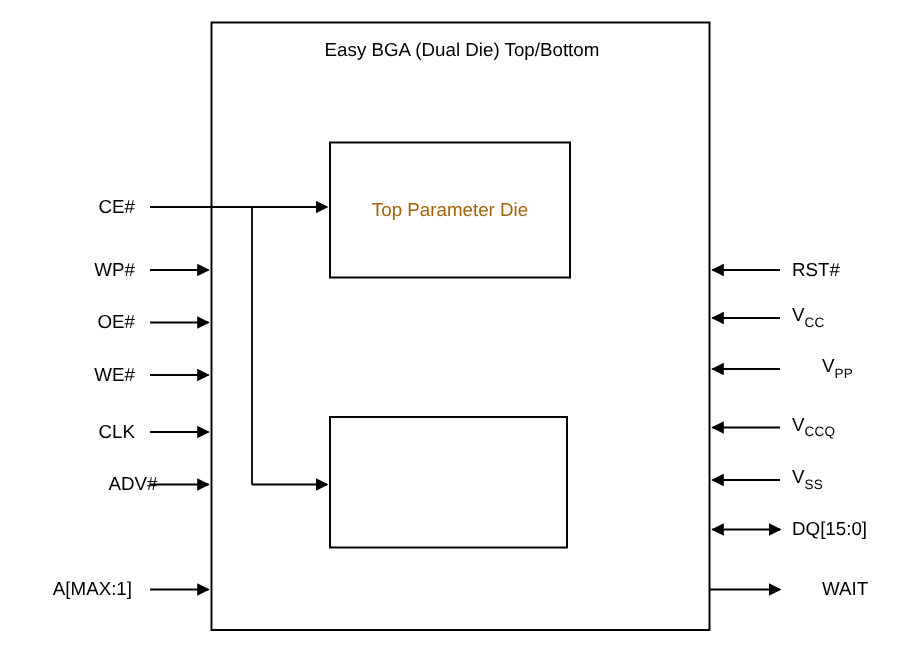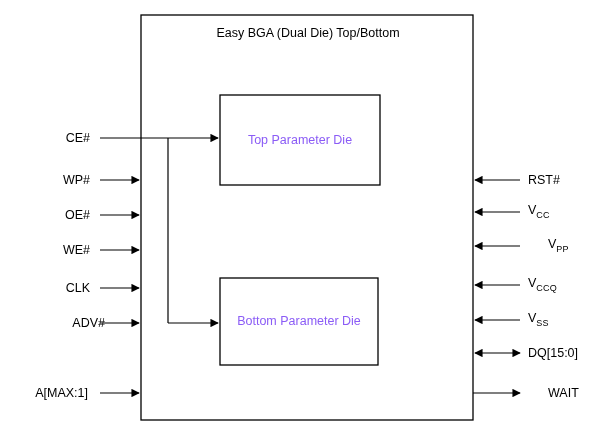--- a/index.html
+++ b/index.html
@@ -47,21 +47,21 @@
     top: 24px;
     width: 296px;
     text-align: center;
     font-size: 12.5px;
     color: #000000;
     line-height: 1.55;
   }
   .die-label {
     position: absolute;
     font-size: 12.5px;
-    color: #8b5cf6;
+    color: #a16207;
     white-space: nowrap;
     transform: translate(-50%, -50%);
   }
 </style>
 </head>
 <body>
 
 <div id="canvas">
 
   <svg id="diagram-svg" viewBox="0 0 604 434" xmlns="http://www.w3.org/2000/svg">
@@ -104,21 +104,20 @@
     <line x1="475" y1="353" x2="520" y2="353" stroke="#000000" stroke-width="1.2" marker-start="url(#arrow-start)" marker-end="url(#arrow-end)"></line>
 
     <line x1="473" y1="393" x2="520" y2="393" stroke="#000000" stroke-width="1.2" marker-end="url(#arrow-end)"></line>
   </svg>
 
   <div class="title-block">
     <div>Easy BGA (Dual Die) Top/Bottom</div>
   </div>
 
   <div class="die-label" style="left:300px; top:140px;">Top Parameter Die</div>
-  <div class="die-label" style="left:299px; top:321px;">Bottom Parameter Die</div>
 
   <div class="sig-label left" style="right:514px; top:138px;">CE#</div>
   <div class="sig-label left" style="right:514px; top:180px;">WP#</div>
   <div class="sig-label left" style="right:514px; top:215px;margin-left:48px;">OE#</div>
   <div class="sig-label left" style="right:514px; top:250px;">WE#</div>
   <div class="sig-label left" style="right:514px; top:288px;margin-left:32px;">CLK</div>
   <div class="sig-label left" style="right:499px; top:323px;">ADV#</div>
   <div class="sig-label left" style="right:516px; top:393px;">A[MAX:1]</div>
 
   <div class="sig-label right" style="left:528px; top:180px;">

